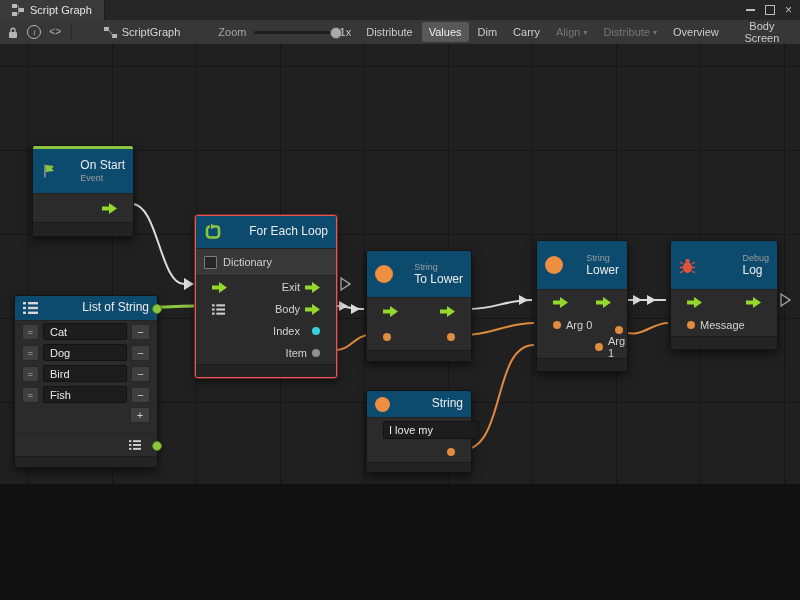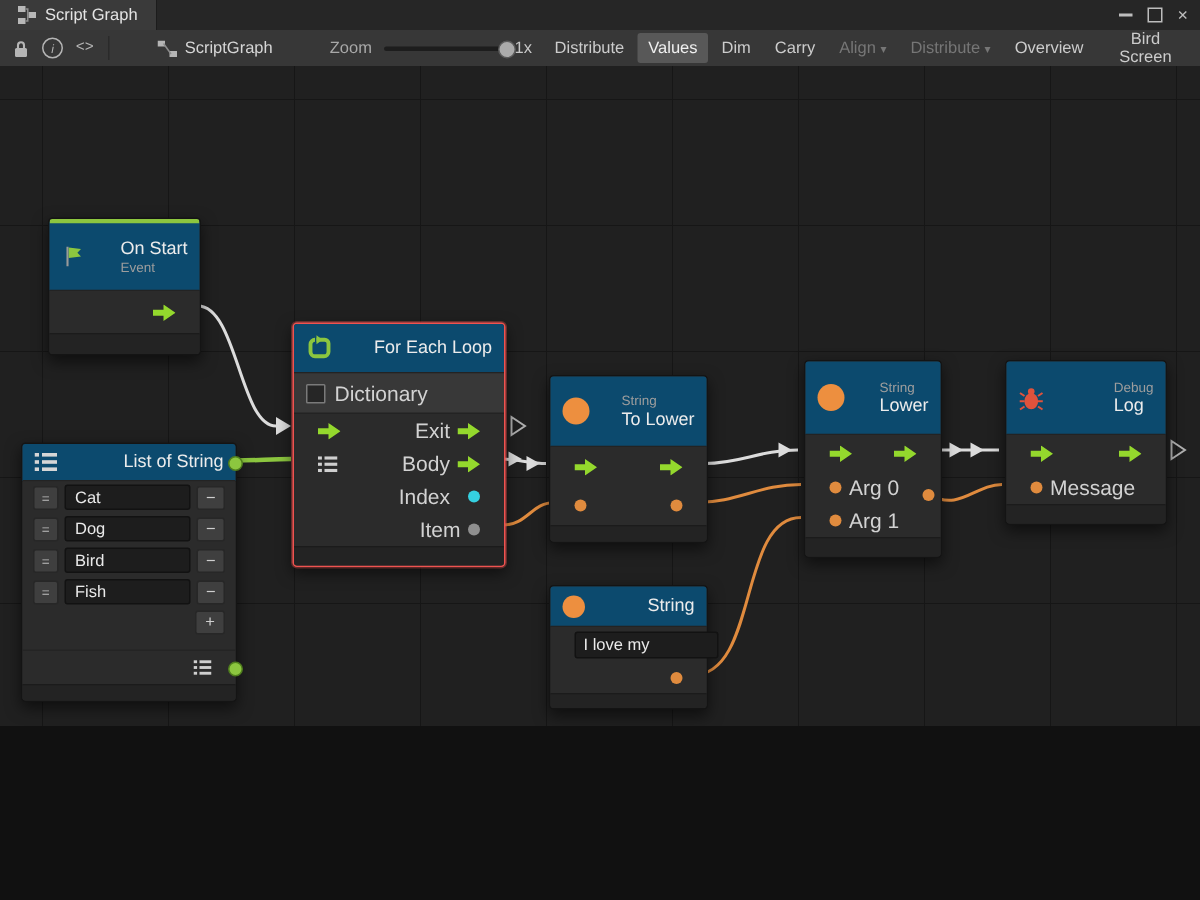--- a/index.html
+++ b/index.html
@@ -50,21 +50,21 @@
         box-shadow:0 4px 10px rgba(0,0,0,.55);}
   .nhead{background:#0c4a6e;display:flex;align-items:center;gap:7px;padding:0 8px;
          border-bottom:1px solid #232323;border-radius:2px 2px 0 0;justify-content:space-between;}
   .nsubrow{background:#383838;display:flex;align-items:center;gap:6px;padding:0 8px;
            border-bottom:1px solid #232323;}
   .nports{background:#2b2b2b;}
   .nfoot{background:#232323;border-top:1px solid #1b1b1b;border-radius:0 0 2px 2px;}
   .title{font-size:12px;color:#ececec;line-height:1.15;}
   .sub{font-size:9px;color:#9d9d9d;line-height:1.2;}
   .prow{display:flex;align-items:center;gap:5px;padding:0 16px;}
-  .plabel{color:#d2d2d2;font-size:14px;}
+  .plabel{color:#d2d2d2;font-size:11px;}
   .sp{flex:1;}
   .pin{display:flex;align-items:center;justify-content:center;flex:none;}
   .dot{width:8px;height:8px;border-radius:50%;flex:none;}
   .dot.orange{background:#e08b3e;}
   .dot.cyan{background:#35d0e0;}
   .dot.gray{background:#8f8f8f;}
   .dot.green{background:#8cc63f;border:1px solid #4f7d1d;}
   .circle-ic{border-radius:50%;background:#ed8f3f;flex:none;}
 
   
@@ -140,21 +140,21 @@
     <button class="tbtn">Carry</button>
     <button class="tbtn disabled">
       <span>Align</span>
       <span class="caret">▾</span>
     </button>
     <button class="tbtn disabled">
       <span>Distribute</span>
       <span class="caret">▾</span>
     </button>
     <button class="tbtn">Overview</button>
-    <button class="tbtn">Bird Screen</button>
+    <button class="tbtn">Body Screen</button>
   </div>
 
   <div class="canvas">
 
     <svg class="wires" width="800" height="556">
 
       <path d="M132,160 C158,160 160,240 184,240" stroke="#dcdcdc" stroke-width="2" fill="none"></path>
       <polygon points="184,234 194,240 184,246" fill="#dcdcdc"></polygon>
 
       <path d="M157,263 C172,263 180,262 194,262" stroke="#8cc63f" stroke-width="3" fill="none"></path>
@@ -387,21 +387,21 @@
           <span class="pin">
             <svg width="15" height="11" viewBox="0 0 15 11">
                 <path d="M0 3.5 H7 V0 L15 5.5 L7 11 V7.5 H0 Z" fill="#94d82d"></path>
               </svg>
           </span>
         </div>
         <div class="prow" style="height:22px;">
           <span class="dot orange"></span>
           <span class="plabel">Arg 0</span>
         </div>
-        <div class="prow" style="height:22px;">
+        <div class="prow" style="height:22px;margin-left:42px;">
           <span class="dot orange"></span>
           <span class="plabel">Arg 1</span>
         </div>
         <span class="dot orange" style="position:absolute;right:4px;top:36px;"></span>
       </div>
       <div class="nfoot" style="height:12px;"></div>
     </div>
 
     <div class="node" style="left:670px;top:196px;width:106px;">
       <div class="nhead" style="height:48px;">

